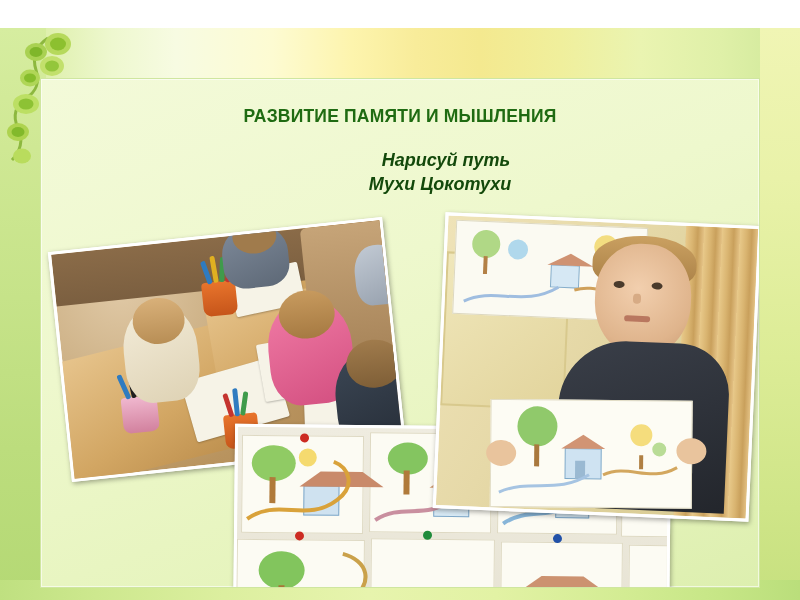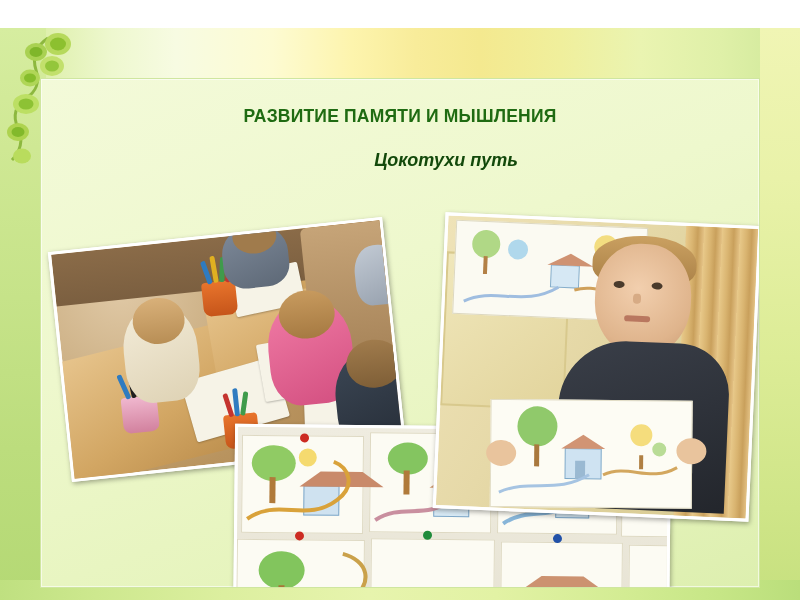--- a/index.html
+++ b/index.html
@@ -272,21 +272,22 @@
     <ellipse cx="12" cy="100" rx="11" ry="9" fill="#aed34f"></ellipse>
     <ellipse cx="12" cy="100" rx="6.5" ry="5" fill="#82b92b"></ellipse>
     <ellipse cx="16" cy="124" rx="9" ry="7.5" fill="#b9dc5d"></ellipse>
   </svg>
 
   <div class="content-card">
 
     <div class="title">РАЗВИТИЕ ПАМЯТИ И МЫШЛЕНИЯ</div>
 
     <div class="subtitle">
-      <span>Цокотухи путь</span>
+      <span>Нарисуй путь</span>
+      <span class="l2">Мухи Цокотухи</span>
     </div>
 
     <div class="photo photo-classroom">
       <div class="inner">
         <div class="p1-bg"></div>
 
         <div class="p1-desk" style="left:-20px; top:96px; width:210px; height:125px; transform:rotate(-8deg);"></div>
         <div class="p1-desk" style="left:150px; top:46px; width:210px; height:120px; transform:rotate(-4deg);"></div>
         <div class="p1-desk" style="left:215px; top:-20px; width:150px; height:80px;"></div>
 

